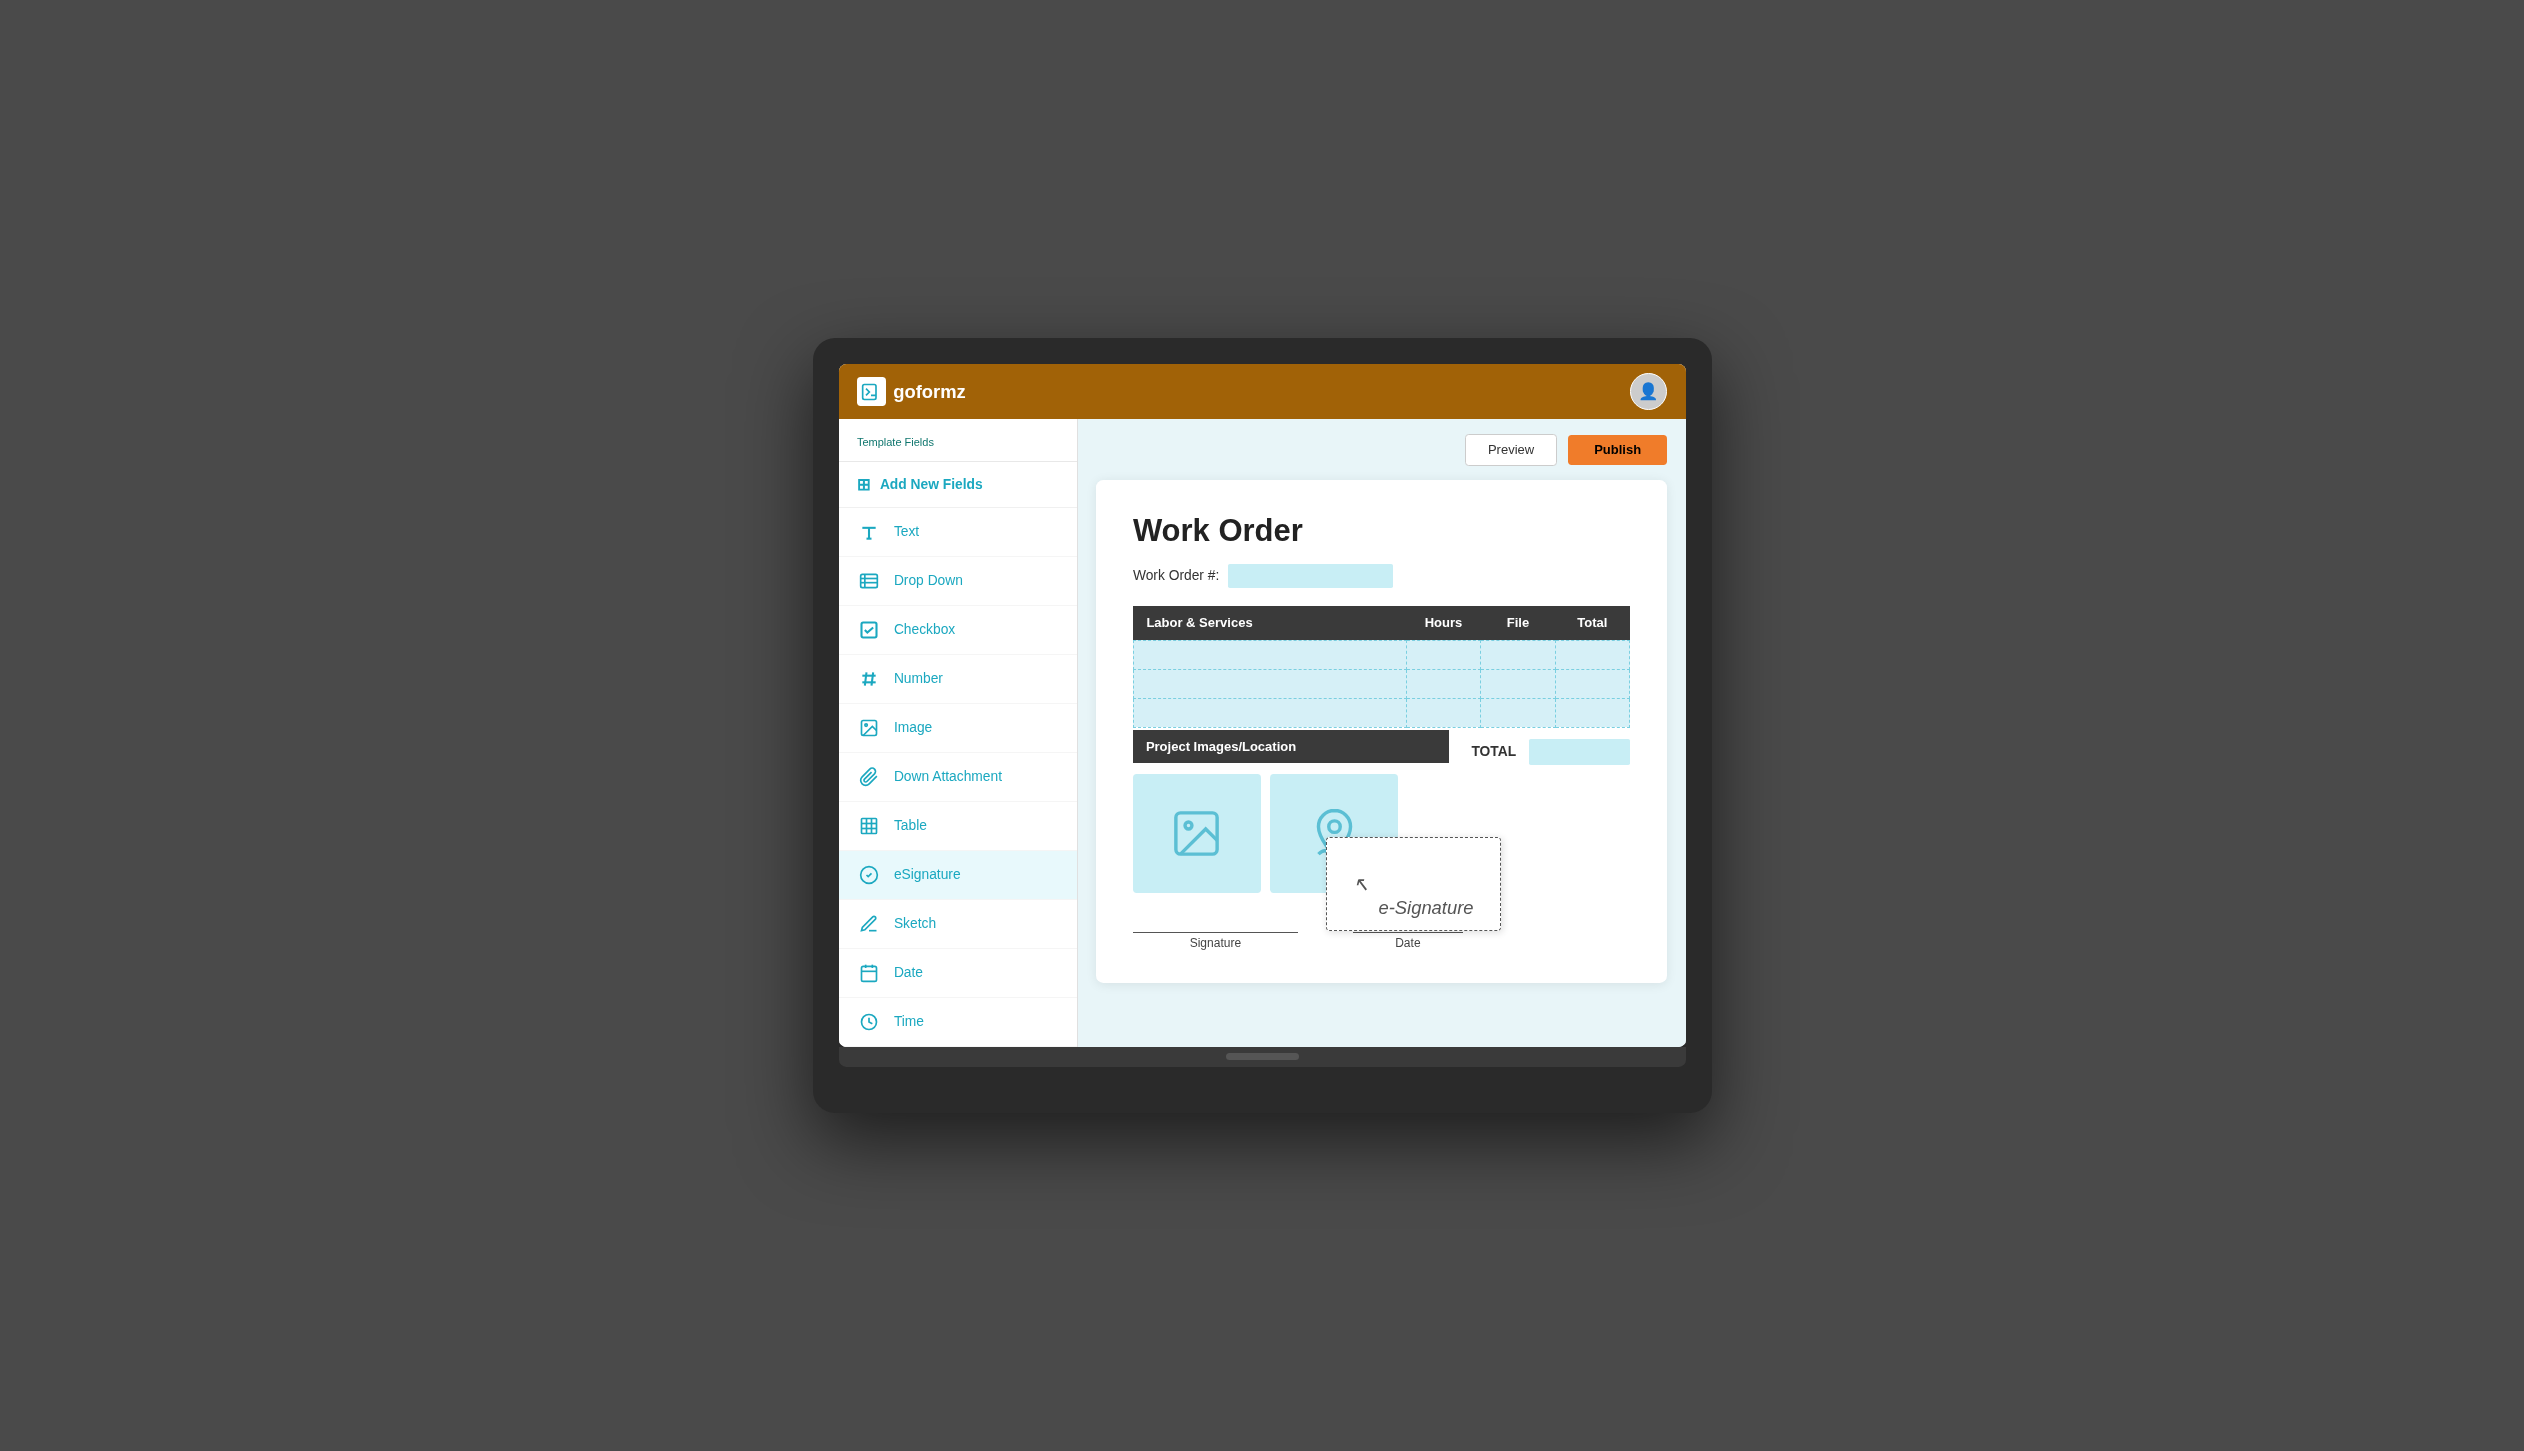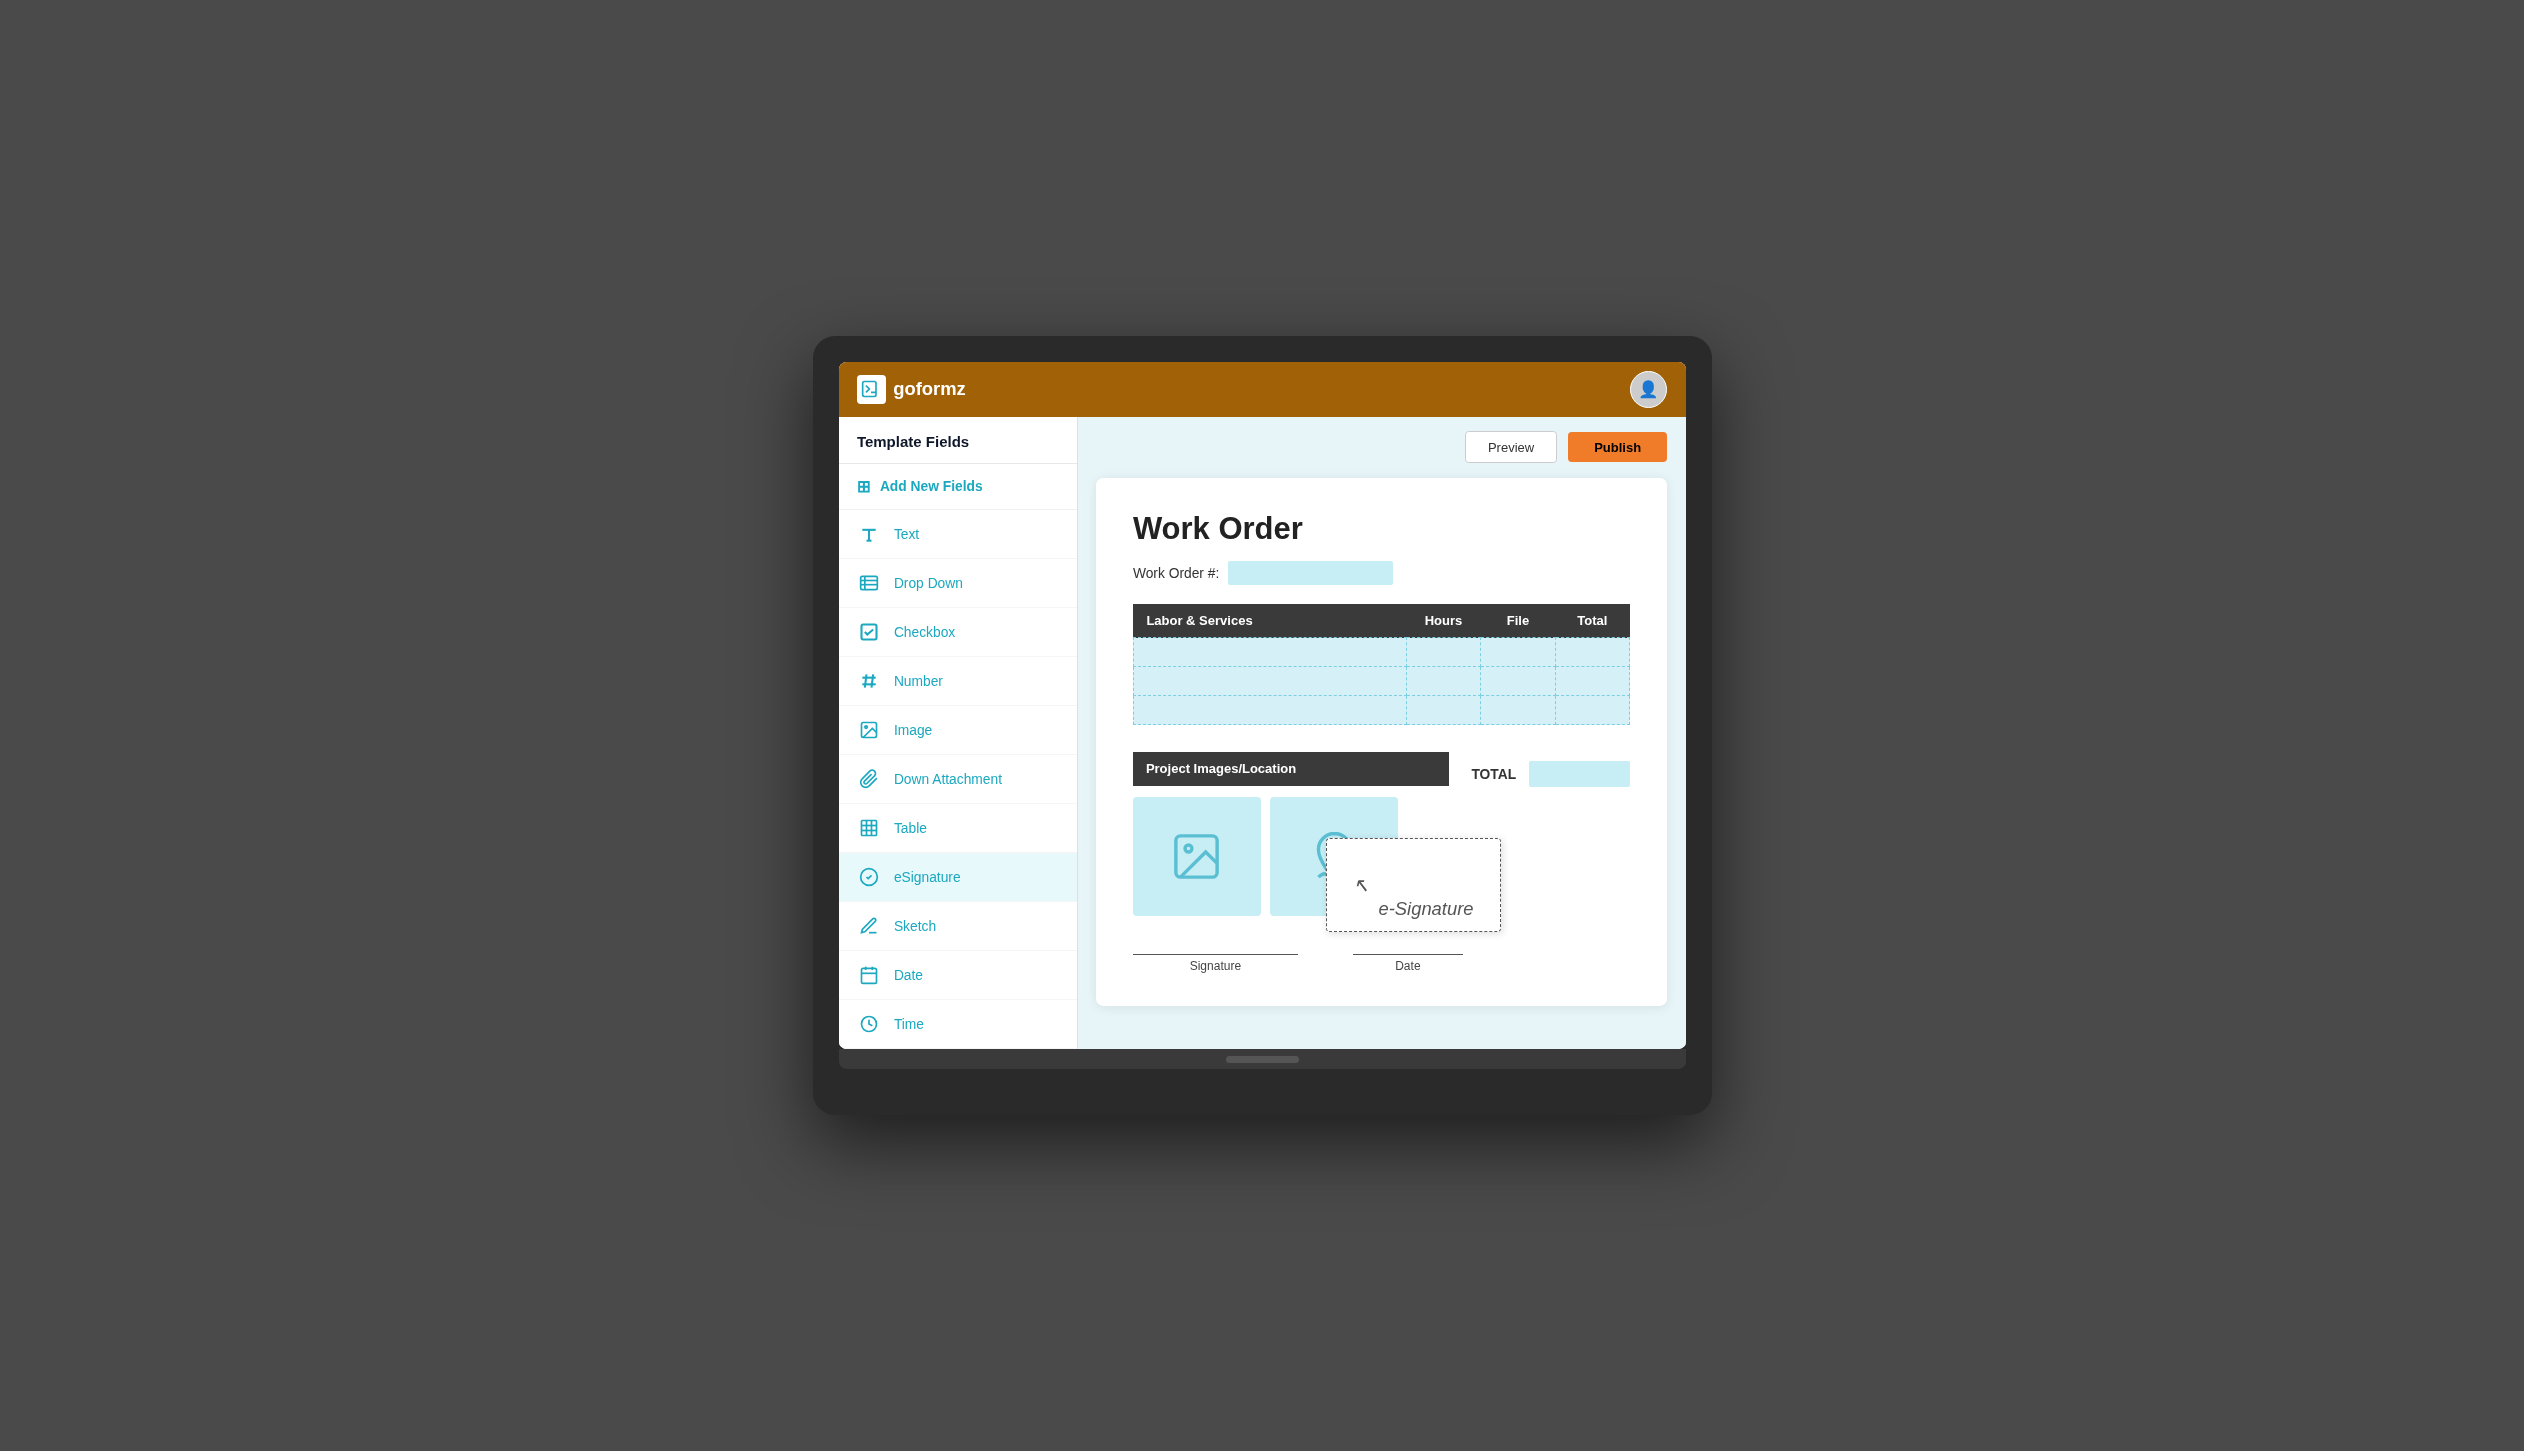--- a/index.html
+++ b/index.html
@@ -85,23 +85,23 @@
     
     .sidebar {
       width: 239px;
       background: #fff;
       border-right: 0.9px solid #e0e0e0;
       flex-shrink: 0;
     }
 
     .sidebar-title {
       padding: 16.5px 18.4px 13px;
-      font-size: 15px;
-      font-weight: 700;
-      color: #0f172a;
+      font-size: 11px;
+      font-weight: 400;
+      color: #0f766e;
       border-bottom: 0.9px solid #e8e8e8;
     }
 
     .sidebar-add-new {
       display: flex;
       align-items: center;
       gap: 9.2px;
       padding: 13px 18.4px;
       color: #1ba8c0;
       font-size: 13.8px;
@@ -207,21 +207,21 @@
       border: none;
       height: 24px;
       width: 165px;
       border-radius: 1.8px;
     }
 
     
     .labor-table {
       width: 100%;
       border-collapse: collapse;
-      margin-bottom: 27px;
+      margin-bottom: 2px;
     }
 
     .labor-table thead tr {
       background: #3a3a3a;
       color: white;
     }
 
     .labor-table thead th {
       padding: 9.2px 13px;
       text-align: left;

